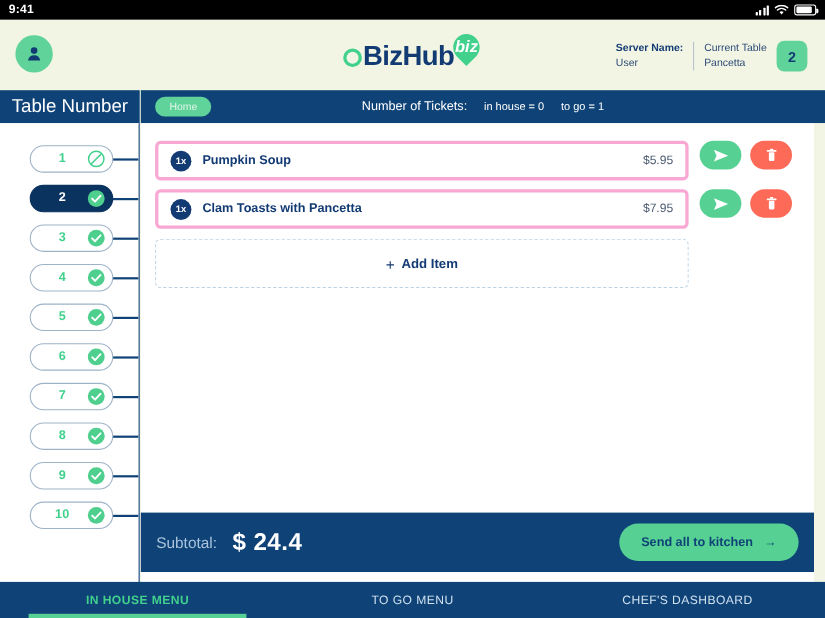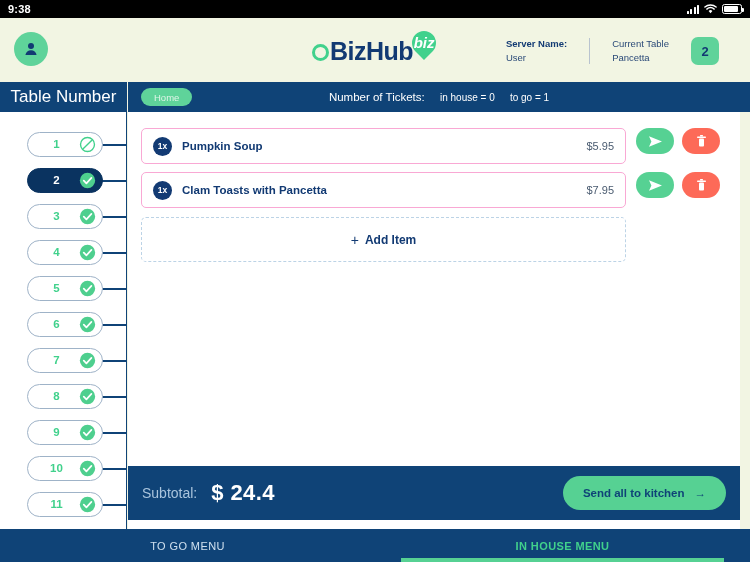--- a/index.html
+++ b/index.html
@@ -49,22 +49,22 @@
   .logo-pin .pin-body {
     position: absolute; left: 0; top: 0; width: 24px; height: 24px;
     background: #41d18c; border-radius: 50% 50% 50% 0;
     transform: rotate(-45deg);
   }
   .logo-pin .pin-label {
     position: absolute; left: 0; top: 3px; width: 24px; text-align: center;
     font-size: 15px; font-style: italic; font-weight: 700; color: #fff; z-index: 2;
   }
   .hdr-right {
-    position: absolute; right: 31px; top: 16px; height: 34px;
-    display: flex; align-items: center; gap: 22px;
+    position: absolute; right: 16px; top: 16px; height: 34px;
+    display: flex; align-items: center; gap: 9px;
   }
   .hdr-col { font-size: 9.5px; line-height: 1.45; color: #2b4a78; }
   .hdr-col .lbl { font-weight: 700; color: #123a73; }
   .hdr-sep { width: 1px; height: 26px; background: #b9c3cf; }
   .table-badge {
     width: 28px; height: 28px; border-radius: 7px; background: #5fd39a;
     color: #123a73; font-size: 13px; font-weight: 700;
     display: flex; align-items: center; justify-content: center;
   }
 
@@ -111,21 +111,21 @@
   .pill.active { background: #0a3360; border-color: #0a3360; }
   .pill.active .num { color: #ffffff; font-weight: 700; }
   .mark { width: 17px; height: 17px; flex: 0 0 17px; }
 
   
   .main { position: absolute; top: 112px; left: 128px; width: 612px; bottom: 0; background: #fff; }
   .rightmargin { position: absolute; top: 112px; left: 740px; width: 10px; bottom: 0; background: #f2f5e3; }
 
   .items { padding: 16px 13px 0 13px; }
   .item {
-    position: relative; height: 36px; background: #fff; border: 1px solid #f9a8d4;
+    position: relative; height: 36px; background: #fff; border: 3px solid #f9a8d4;
     border-radius: 5px; display: flex; align-items: center; padding: 0 11px;
     margin-bottom: 8px; width: 485px;
   }
   .qty {
     width: 19px; height: 19px; border-radius: 50%; background: #123a73; color: #fff;
     font-size: 8.5px; font-weight: 700; display: flex; align-items: center; justify-content: center;
     flex: 0 0 19px;
   }
   .iname { margin-left: 10px; font-size: 11.5px; color: #123a73; font-weight: 600; flex: 1; }
   .iprice { font-size: 11px; color: #4a5b70; }
@@ -175,21 +175,21 @@
     content: ""; position: absolute; bottom: 0; left: 26px; right: 26px;
     height: 4px; background: #56d193;
   }
 </style>
 </head>
 <body>
 
 <div id="app">
 
   <div class="statusbar">
-    <span class="clock">9:38</span>
+    <span class="clock">9:41</span>
     <span class="sysicons">
       <span class="bars">
           <i></i>
           <i></i>
           <i></i>
           <i></i>
         </span>
       <svg width="13" height="10" viewBox="0 0 13 10">
         <path d="M6.5 9.2 4.6 6.9a3 3 0 0 1 3.8 0z" fill="#fff"></path>
         <path d="M2.8 5.1a5.7 5.7 0 0 1 7.4 0" stroke="#fff" stroke-width="1.4" fill="none" stroke-linecap="round"></path>
@@ -337,30 +337,20 @@
       <div class="tablerow">
         <span class="line"></span>
         <div class="pill">
           <span class="num">10</span>
           <svg class="mark" viewBox="0 0 20 20">
             <circle cx="10" cy="10" r="9" fill="#4ecf8e"></circle>
             <path d="M5.6 10.2 8.7 13.3 14.6 7" fill="none" stroke="#fff" stroke-width="2" stroke-linecap="round" stroke-linejoin="round"></path>
           </svg>
         </div>
       </div>
-      <div class="tablerow">
-        <span class="line"></span>
-        <div class="pill">
-          <span class="num">11</span>
-          <svg class="mark" viewBox="0 0 20 20">
-            <circle cx="10" cy="10" r="9" fill="#4ecf8e"></circle>
-            <path d="M5.6 10.2 8.7 13.3 14.6 7" fill="none" stroke="#fff" stroke-width="2" stroke-linecap="round" stroke-linejoin="round"></path>
-          </svg>
-        </div>
-      </div>
     </div>
 
   <div class="main">
     <div class="items" id="items">
         <div class="item">
           <span class="qty">1x</span>
           <span class="iname">Pumpkin Soup</span>
           <span class="iprice">$5.95</span>
         </div>
         <div class="item">
@@ -409,16 +399,17 @@
   <div class="subtotal">
     <span class="sub-lbl">Subtotal:</span>
     <span class="sub-val">$ 24.4</span>
     <button class="send-all">
       <span>Send all to kitchen</span>
       <span>→</span>
     </button>
   </div>
 
   <div class="bottomnav" id="bottomnav">
+      <div class="navtab active">IN HOUSE MENU</div>
       <div class="navtab">TO GO MENU</div>
-      <div class="navtab active">IN HOUSE MENU</div>
+      <div class="navtab">CHEF'S DASHBOARD</div>
     </div>
 </div>
 
 </body></html>

